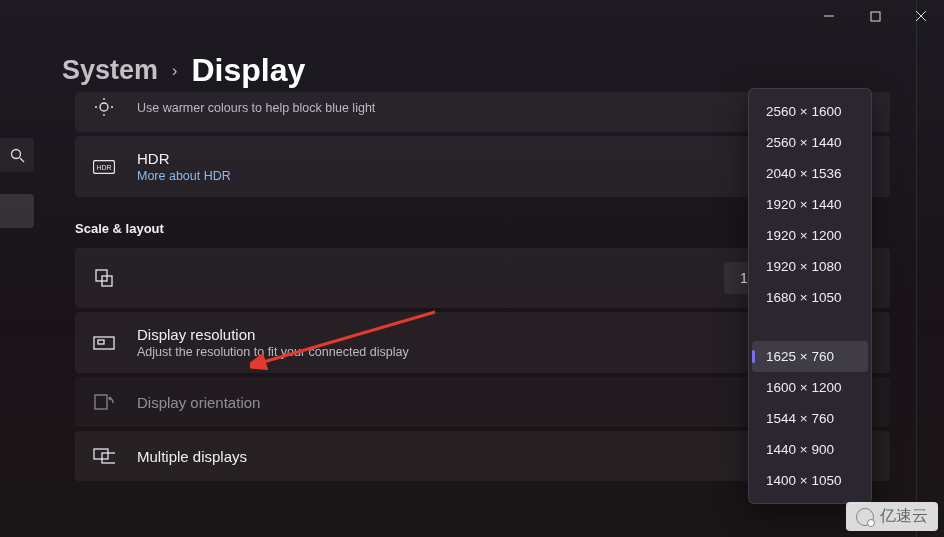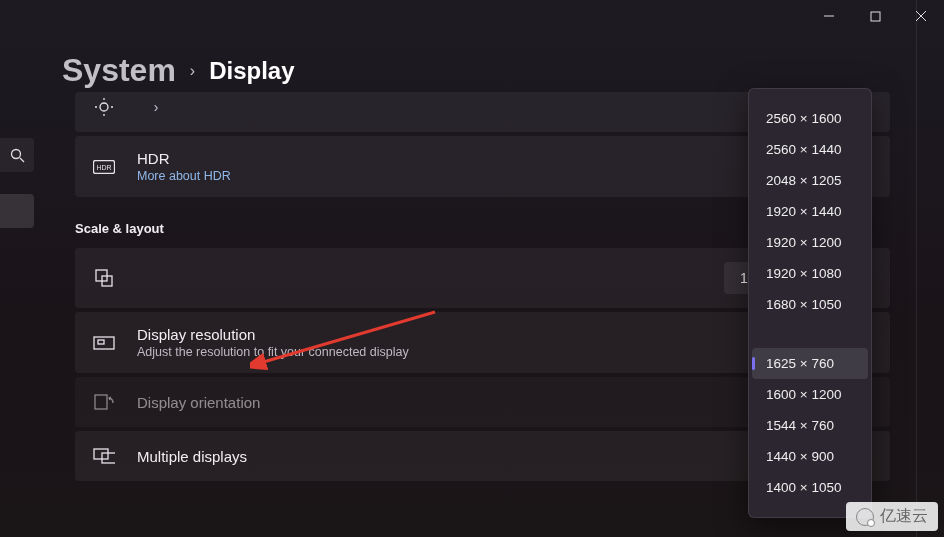--- a/index.html
+++ b/index.html
@@ -8,38 +8,38 @@
   
   .titlebar { position:absolute; top:0; right:0; height:32px; display:flex; }
   .tb-btn { width:46px; height:32px; display:flex; align-items:center; justify-content:center; color:#ddd; }
   .tb-btn svg { stroke:#ddd; stroke-width:1; fill:none; }
   
   .rail { position:absolute; top:138px; left:0; width:34px; }
   .rail-item { width:34px; height:34px; margin-bottom:22px; border-radius:0 4px 4px 0; background:rgba(255,255,255,0.06); display:flex; align-items:center; justify-content:center; }
   .rail-item.active { background:rgba(255,255,255,0.12); }
   
   .crumb { position:absolute; top:52px; left:62px; display:flex; align-items:center; gap:14px; }
-  .crumb-system { font-size:32px; font-weight:600; color:#c3bfc6; }
+  .crumb-system { font-size:27px; font-weight:600; color:#c3bfc6; }
   .chev { font-size:16px; color:#c3bfc6; }
-  .crumb-display { font-size:24px; font-weight:600; color:#fff; }
+  .crumb-display { font-size:32px; font-weight:600; color:#fff; }
   
   .col { position:absolute; top:92px; left:75px; width:815px; }
   .card { position:relative; background:rgba(255,255,255,0.055); border-radius:4px; margin-bottom:4px; padding:14px 18px; display:flex; align-items:center; }
   .card.disabled { opacity:0.55; }
   .ic { width:22px; height:22px; margin-right:22px; flex:0 0 22px; display:flex; align-items:center; justify-content:center; color:#e8e3ea; }
   .ic svg { stroke:#e8e3ea; stroke-width:1.3; fill:none; }
   .txt { flex:1; min-width:0; }
   .ttl { font-size:15px; color:#f1edf2; }
   .sub { font-size:12.5px; color:#bfb9c3; margin-top:2px; }
   .sub.link { color:#8fb8e8; }
   .section-h { font-size:13px; font-weight:600; color:#f1edf2; margin:24px 0 12px 0; }
   .val-pill { background:rgba(255,255,255,0.07); border-radius:4px; padding:8px 16px; font-size:14px; color:#eee; margin-left:auto; }
   .chev-r { width:18px; text-align:center; color:#cfc9d3; font-size:14px; margin-left:10px; }
   
-  .dropdown { position:absolute; top:88px; left:748px; width:124px; background:#2b2630; border:1px solid rgba(255,255,255,0.1); border-radius:6px; padding:14px 0; box-shadow:0 8px 30px rgba(0,0,0,0.5); }
+  .dropdown { position:absolute; top:88px; left:748px; width:124px; background:#2b2630; border:1px solid rgba(255,255,255,0.1); border-radius:6px; padding:7px 0; box-shadow:0 8px 30px rgba(0,0,0,0.5); }
   .dd-item { padding:8px 14px; font-size:13.5px; color:#eee; border-radius:4px; margin:0 3px; position:relative; }
   .dd-item.selected { background:rgba(255,255,255,0.10);margin-top:28px; }
   .dd-item.selected::before { content:""; position:absolute; left:0; top:9px; bottom:9px; width:3px; background:#7a6fef; border-radius:2px; }
   
   .arrow { position:absolute; top:308px; left:250px; pointer-events:none; }
   
   .sep { position:absolute; top:0; bottom:0; right:27px; width:1px; background:rgba(255,255,255,0.08); }
   .wm { position:absolute; right:6px; bottom:6px; background:rgba(255,255,255,0.85); color:#666; font-size:16px; padding:4px 10px; border-radius:4px; display:flex; align-items:center; gap:6px; }
   .wm-ico { width:18px; height:18px; border:1.5px solid #888; border-radius:50%; position:relative; }
   .wm-ico::after{content:"";position:absolute;width:6px;height:6px;border:1.5px solid #888;border-radius:50%;right:-2px;bottom:-2px;background:#fff;}
@@ -91,20 +91,23 @@
     <div class="card" style="padding-top:4px;">
       <div class="ic">
         <svg width="20" height="20">
             <circle cx="10" cy="10" r="4"></circle>
             <line x1="10" y1="1" x2="10" y2="3"></line>
             <line x1="10" y1="17" x2="10" y2="19"></line>
             <line x1="1" y1="10" x2="3" y2="10"></line>
             <line x1="17" y1="10" x2="19" y2="10"></line>
           </svg>
       </div>
+      <div class="txt">
+        <div class="sub">Use warmer colours to help block blue light</div>
+      </div>
       <div class="chev-r">›</div>
     </div>
 
     <div class="card" style="margin-top:4px;">
       <div class="ic">
         <svg width="22" height="14">
             <rect x="0.5" y="0.5" width="21" height="13" rx="2"></rect>
             <text x="11" y="10" text-anchor="middle" font-size="7" fill="#e8e3ea" stroke="none">HDR</text>
           </svg>
       </div>
@@ -165,21 +168,21 @@
         <div class="ttl">Multiple displays</div>
       </div>
       <div class="chev-r">›</div>
     </div>
 
   </div>
 
   <div class="dropdown" id="dd">
       <div class="dd-item">2560 × 1600</div>
       <div class="dd-item">2560 × 1440</div>
-      <div class="dd-item">2048 × 1205</div>
+      <div class="dd-item">2040 × 1536</div>
       <div class="dd-item">1920 × 1440</div>
       <div class="dd-item">1920 × 1200</div>
       <div class="dd-item">1920 × 1080</div>
       <div class="dd-item">1680 × 1050</div>
       <div class="dd-item selected">1625 × 760</div>
       <div class="dd-item">1600 × 1200</div>
       <div class="dd-item">1544 × 760</div>
       <div class="dd-item">1440 × 900</div>
       <div class="dd-item">1400 × 1050</div>
     </div>

